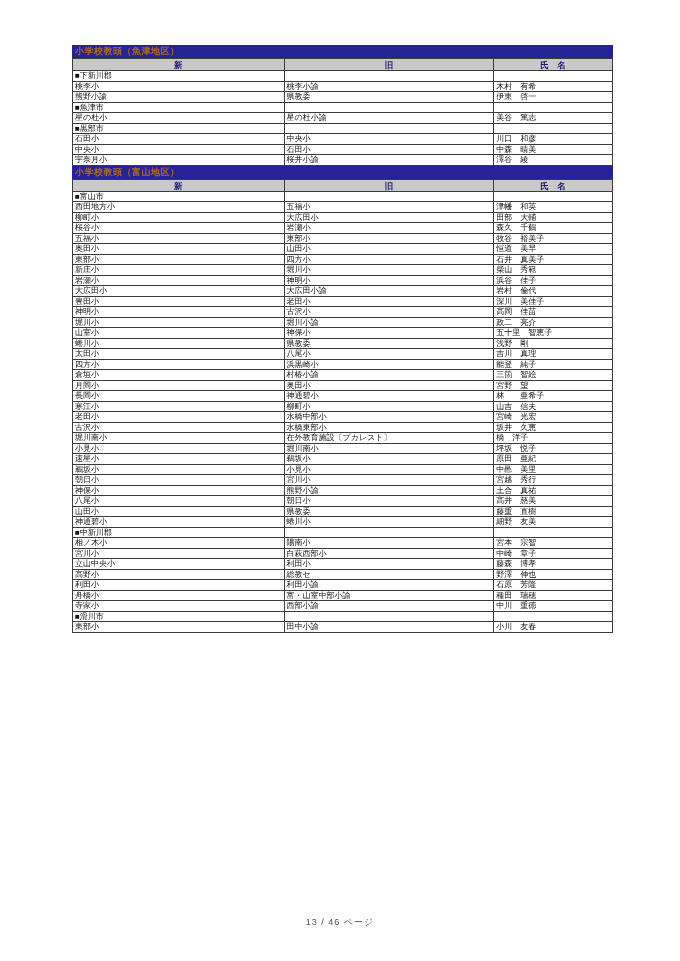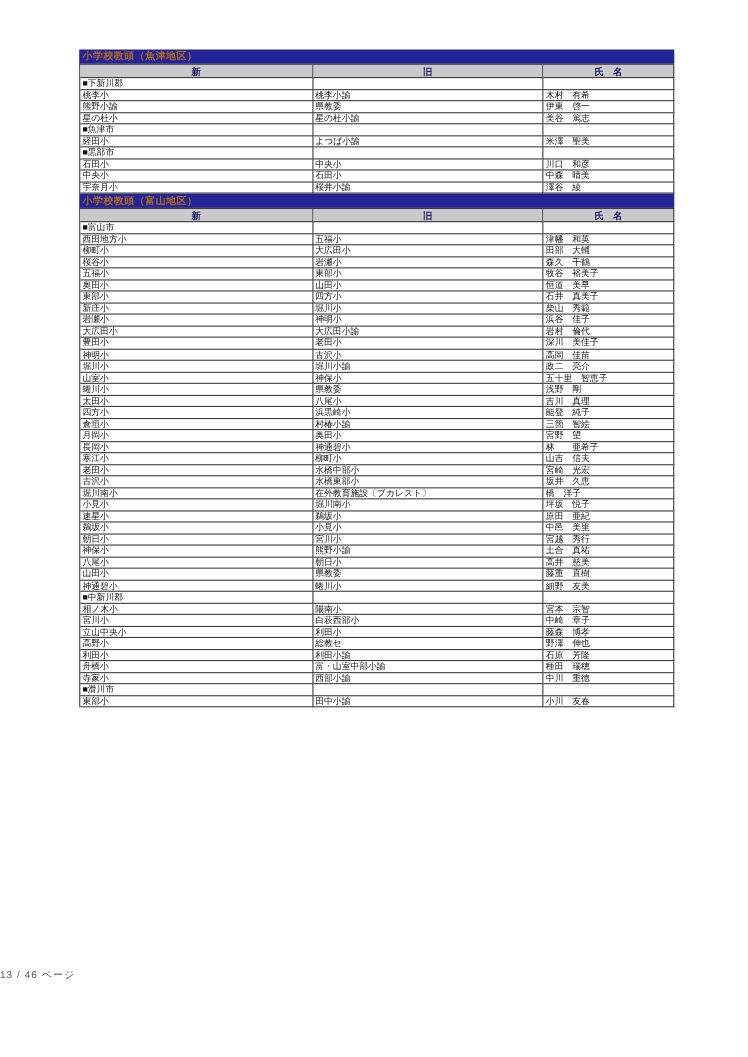--- a/index.html
+++ b/index.html
@@ -54,22 +54,22 @@
     font-weight:bold;
     text-align:center;
     font-size:8.5px;
     height:12px;
     line-height:12px;
     padding-left:0;
   }
   .footer {
     position:absolute;
     left:0; right:0;
-    top:880px;
-    text-align:left;
+    top:916px;
+    text-align:center;
     font-size:9px;
     color:#555555;
     letter-spacing:1px;
   }
 </style>
 </head>
 <body>
 
 <div class="sheet">
   <div class="doc" id="doc-root">
@@ -94,36 +94,31 @@
     <div class="cell c3">木村　有希</div>
   </div>
 
   <div class="row">
     <div class="cell c1">熊野小諭</div>
     <div class="cell c2">県教委</div>
     <div class="cell c3">伊東　啓一</div>
   </div>
 
   <div class="row">
+    <div class="cell c1">■魚津市</div>
+    <div class="cell c2"></div>
+    <div class="cell c3"></div>
+  </div>
+
+  <div class="row">
     <div class="cell c1">星の杜小</div>
     <div class="cell c2">星の杜小諭</div>
     <div class="cell c3">美谷　篤志</div>
   </div>
 
-  <div class="row">
-    <div class="cell c1">■魚津市</div>
-    <div class="cell c2"></div>
-    <div class="cell c3"></div>
-  </div>
-
-  <div class="row">
-    <div class="cell c1">経田小</div>
-    <div class="cell c2">よつば小諭</div>
-    <div class="cell c3">米澤　聖美</div>
-  </div>
 
   <div class="row">
     <div class="cell c1">■黒部市</div>
     <div class="cell c2"></div>
     <div class="cell c3"></div>
   </div>
 
   <div class="row">
     <div class="cell c1">石田小</div>
     <div class="cell c2">中央小</div>

